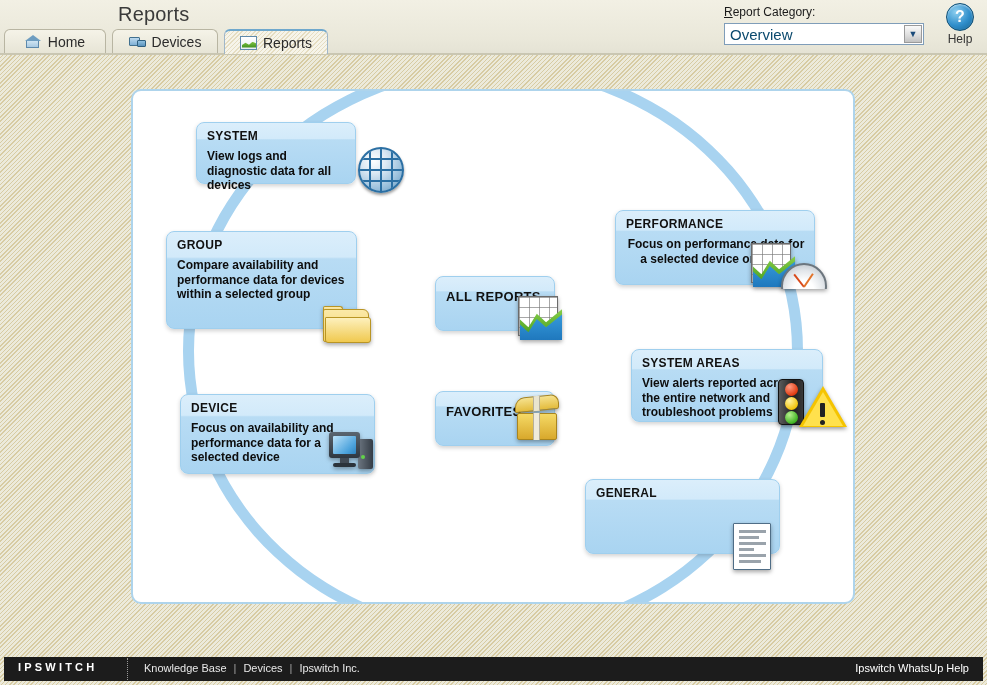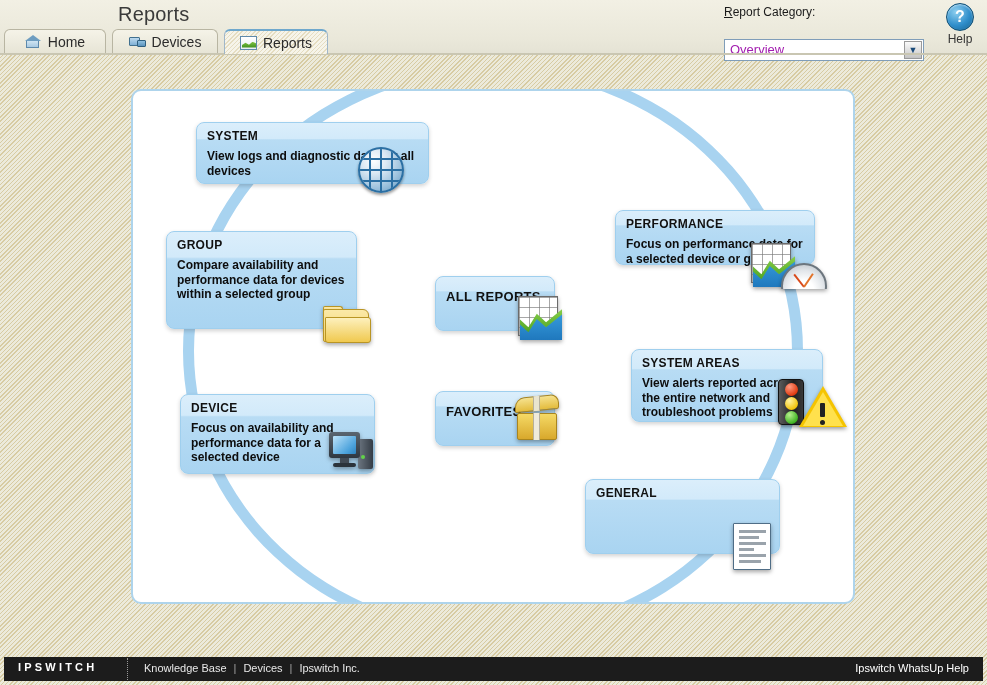--- a/index.html
+++ b/index.html
@@ -48,30 +48,30 @@
 
   #page-title{
     position:absolute;left:118px;top:3px;
     font-size:20px;color:#3a3a3a;font-weight:normal;
     letter-spacing:.2px;
   }
 
   
   #category-wrap{position:absolute;left:724px;top:5px;}
   #category-label{
-    font-size:12px;color:#1a1a1a;display:block;margin-bottom:20px;
+    font-size:12px;color:#1a1a1a;display:block;margin-bottom:4px;
   }
   #category-label u{text-decoration:underline;}
   #category-box{
     position:relative;width:200px;height:22px;
     border:1px solid #7f9db9;background:#fff;box-sizing:border-box;
     cursor:pointer;
   }
   #category-value{
-    position:absolute;left:5px;top:2px;font-size:13px;color:#a21caf;
+    position:absolute;left:5px;top:2px;font-size:15px;color:#0c4a6e;
   }
   #category-arrow{
     position:absolute;right:1px;top:1px;width:18px;height:18px;
     background:linear-gradient(to bottom,#fafafa,#dcdcdc 60%,#c2c2c2);
     border:1px solid #9a9a9a;box-sizing:border-box;
     display:flex;align-items:center;justify-content:center;
     font-size:9px;color:#1a4a7a;cursor:pointer;
   }
 
   
@@ -169,26 +169,26 @@
   }
   .card .title{
     position:absolute;left:10px;top:6px;
     font-size:12px;font-weight:bold;color:#111111;letter-spacing:.3px;
   }
   .card .body{
     position:absolute;left:10px;top:26px;right:8px;
     font-size:12px;font-weight:bold;color:#0d0d0d;line-height:14.5px;
   }
 
-  #card-system{left:63px;top:31px;width:233px;height:62px;}
+  #card-system{left:63px;top:31px;width:160px;height:62px;}
   #card-group{left:33px;top:140px;width:191px;height:98px;}
   #card-device{left:47px;top:303px;width:195px;height:80px;}
   #card-allreports{left:302px;top:185px;width:120px;height:55px;}
   #card-favorites{left:302px;top:300px;width:120px;height:55px;}
-  #card-performance{left:482px;top:119px;width:200px;height:55px;}
+  #card-performance{left:482px;top:119px;width:200px;height:75px;text-align:center;}
   #card-problem{left:498px;top:258px;width:192px;height:73px;}
   #card-general{left:452px;top:388px;width:195px;height:75px;}
 
   
   .card.title-only .title{top:12px;font-size:13px;}
 
   
   .cardicon{position:absolute;pointer-events:none;}
 
   

